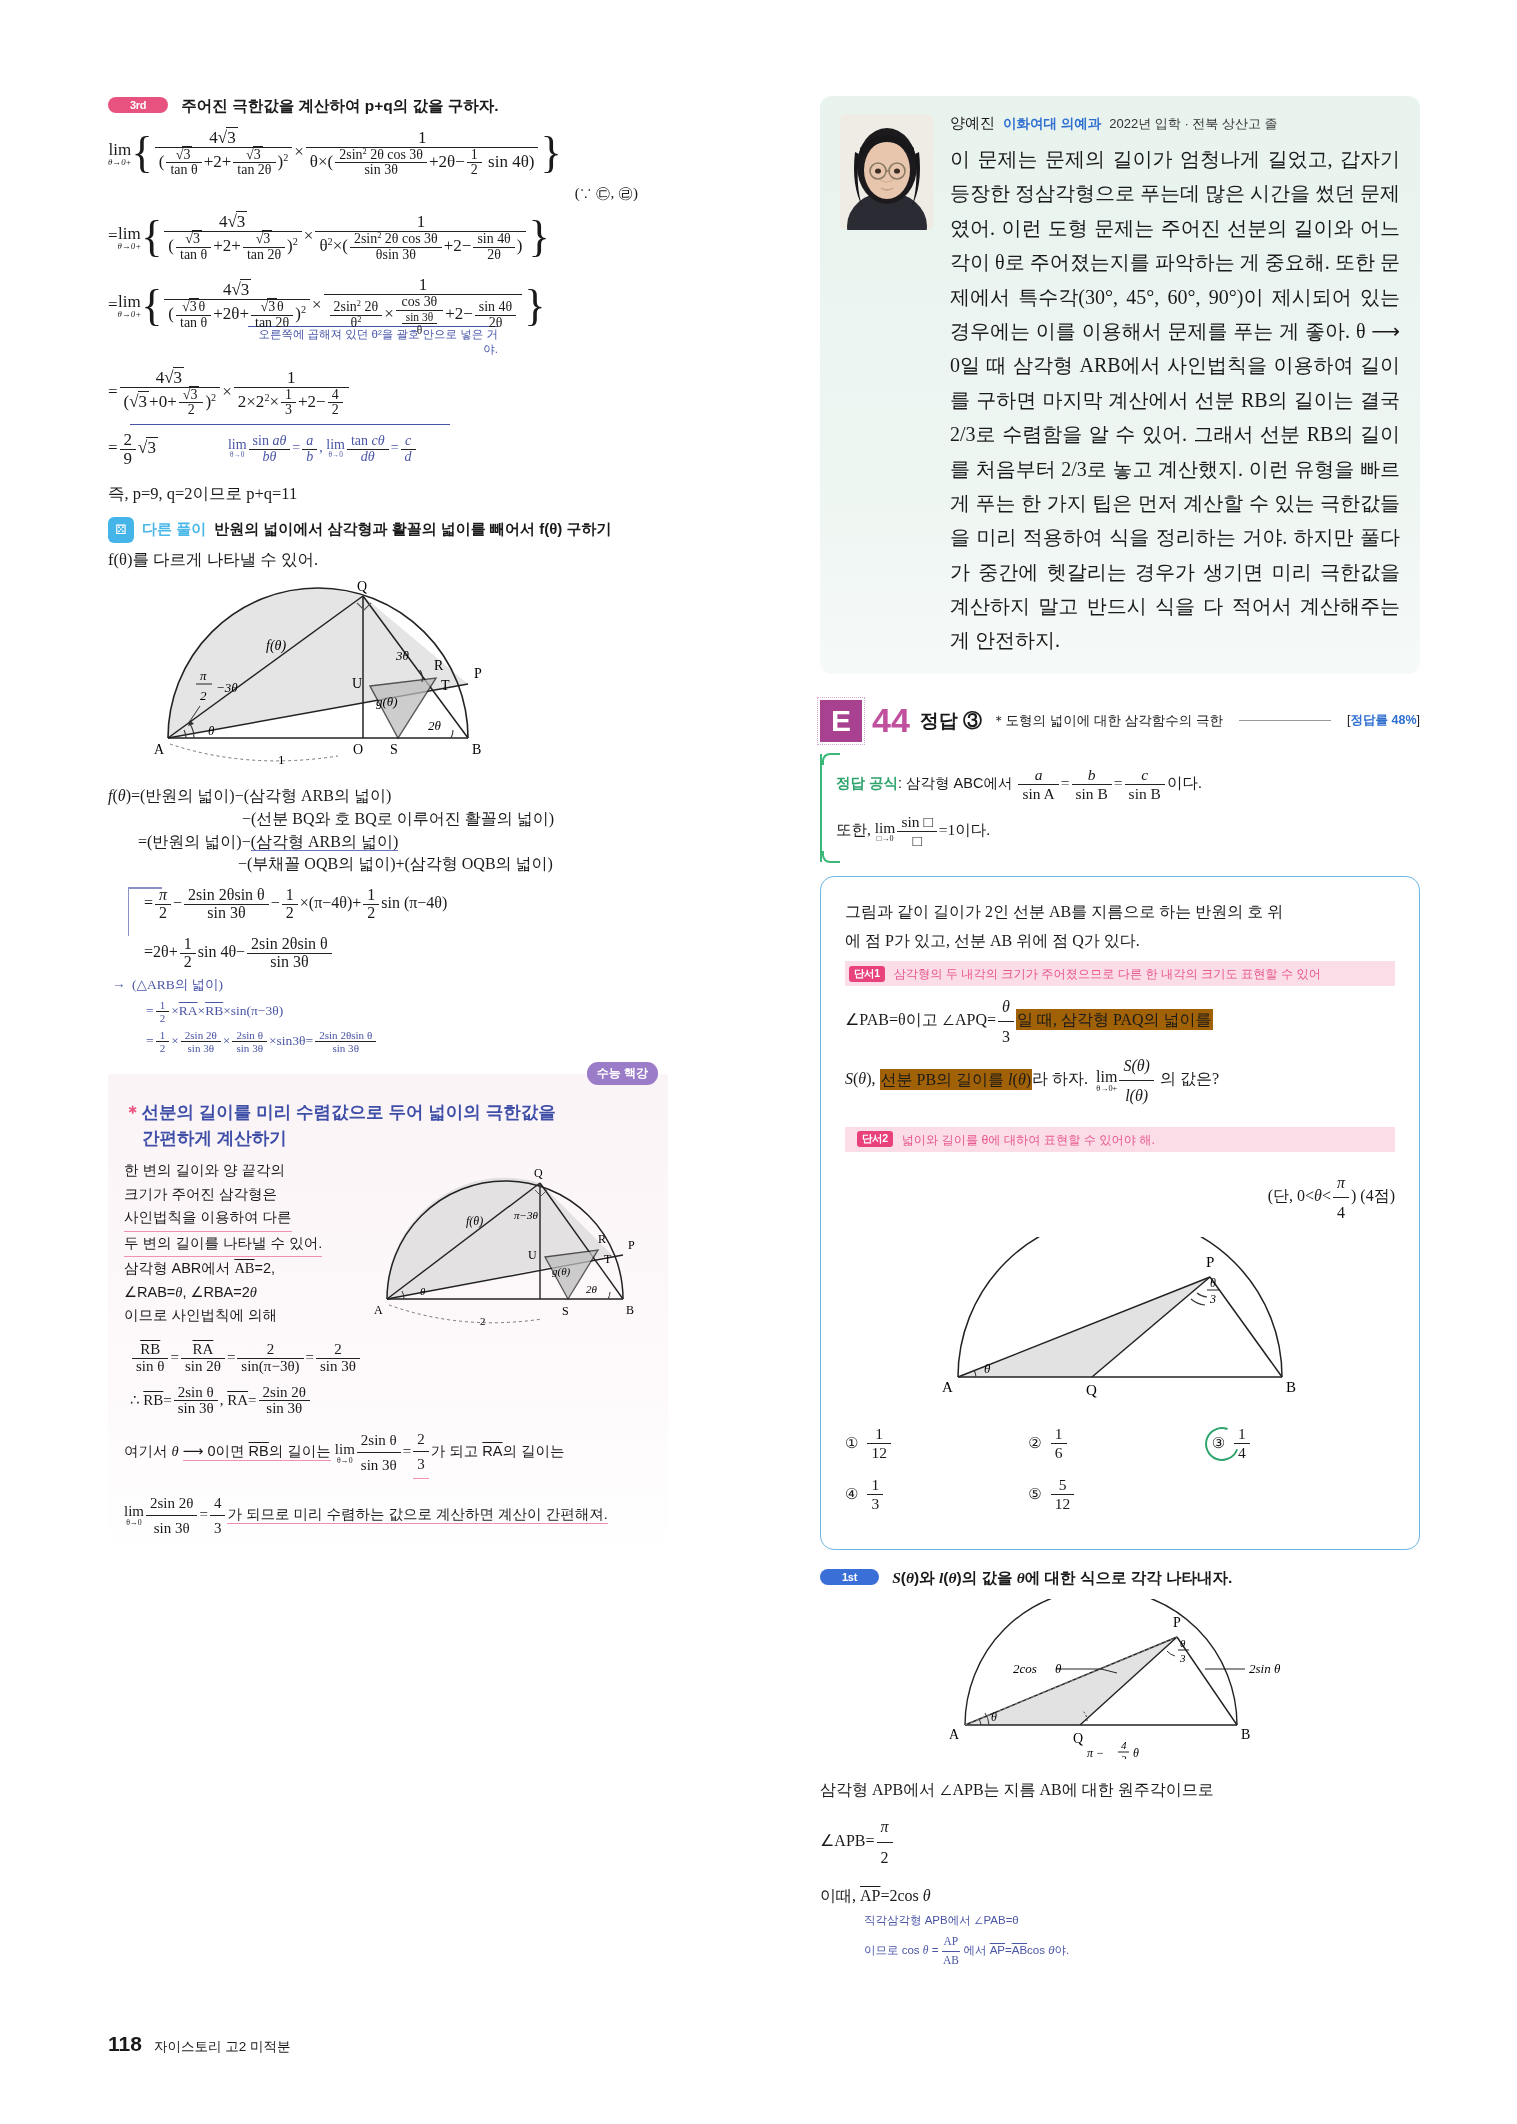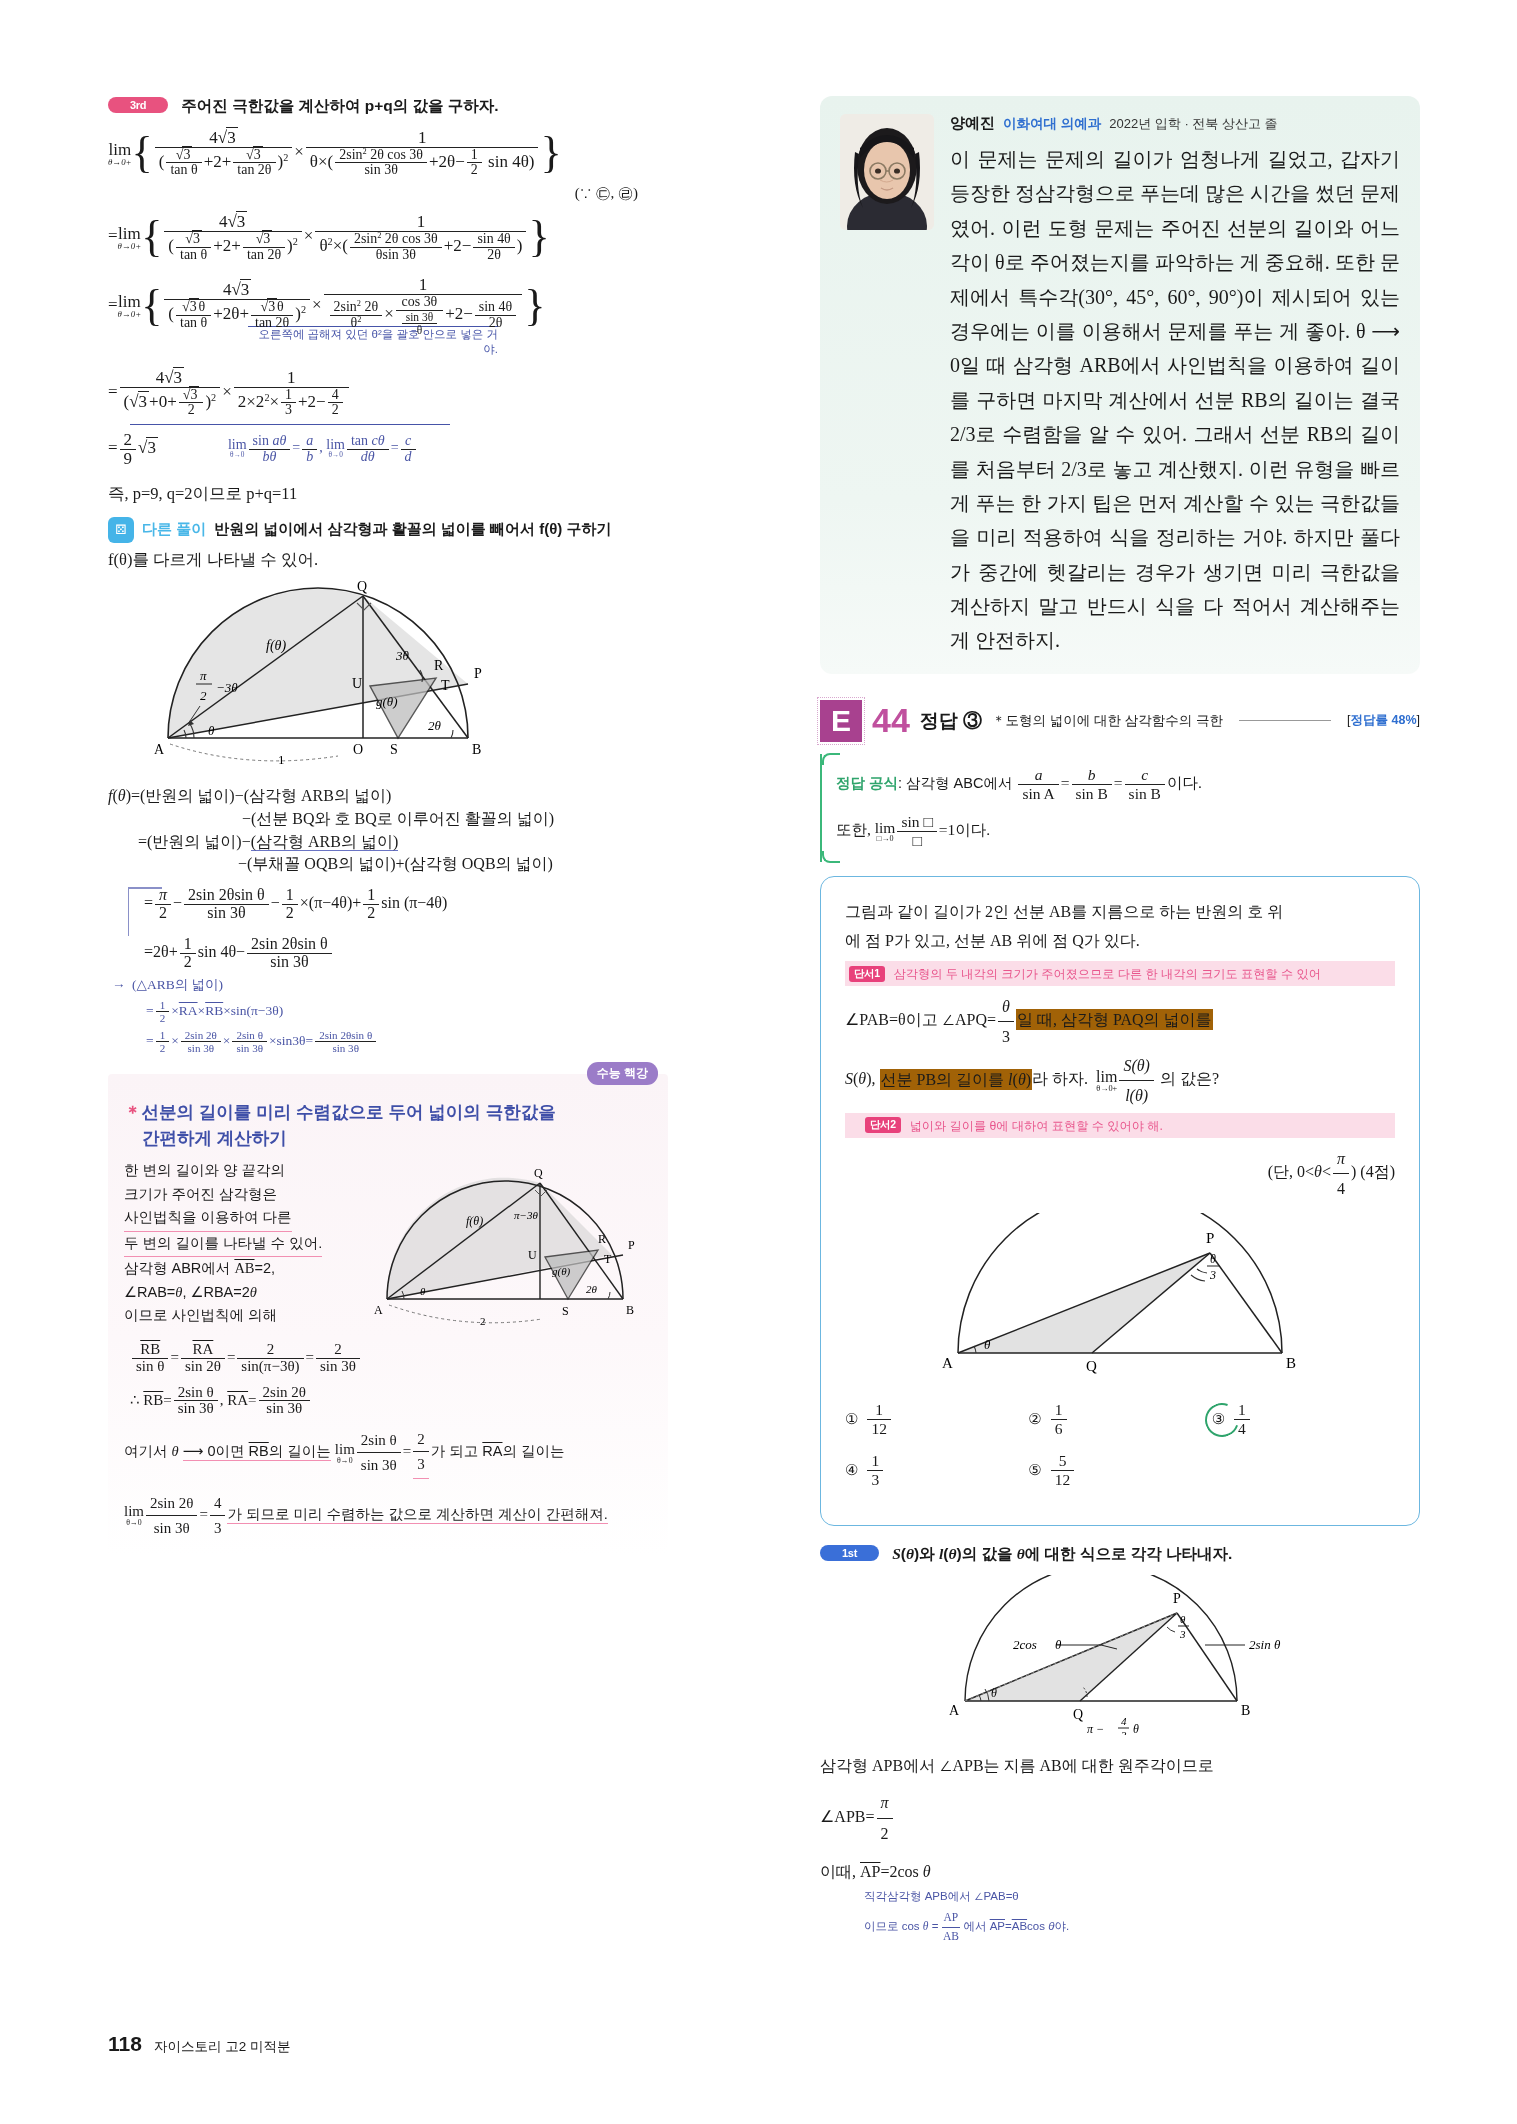--- a/index.html
+++ b/index.html
@@ -76,21 +76,21 @@
 
   
   .testi{
     position:relative; background:linear-gradient(180deg,#e8f3ee 0%, #eef6f2 70%, #f6faf8 100%);
     border-radius:12px; padding:18px 20px 16px 20px; display:flex; gap:16px;
   }
   .testi-photo{
     width:94px; height:116px; border-radius:6px; flex:0 0 auto;
     background:#f2efe9; position:relative; overflow:hidden;
   }
-  .testi-name{ font-family:"Liberation Sans",sans-serif; font-weight:bold; font-size:15px; }
+  .testi-name{ font-family:"Liberation Sans",sans-serif; font-weight:normal; font-size:15px; }
   .testi-school{ color:#2f6fd0; font-family:"Liberation Sans",sans-serif; font-weight:bold; font-size:13.5px; }
   .testi-meta{ color:#333; font-family:"Liberation Sans",sans-serif; font-size:13px; }
   .testi-body{ margin-top:9px; font-family:"Liberation Serif",serif; font-size:20px;
     line-height:1.72; text-align:justify; }
 
   
   .prob-head{ display:flex; align-items:center; gap:10px; margin-top:26px; }
   .e-badge{
     width:42px; height:42px; background:#a8418f; color:#fff; font-weight:bold;
     font-family:"Liberation Sans",sans-serif; font-size:30px; line-height:42px;
@@ -438,21 +438,21 @@
         <span class="clue-txt">삼각형의 두 내각의 크기가 주어졌으므로 다른 한 내각의 크기도 표현할 수 있어</span>
       </div>
 
       <p style="margin-top:6px;">
         <span>∠PAB=θ이고 ∠APQ=</span><span class="frac"><span class="n mth">θ</span><span class="d">3</span></span><span class="hl-pink">일 때, 삼각형 PAQ의 넓이를</span>
       </p>
       <p>
         <span class="mth">S</span>(<span class="mth">θ</span>), <span class="hl-pink">선분 PB의 길이를 <span class="mth">l</span>(<span class="mth">θ</span>)</span>라 하자. &nbsp;<span class="lim"><span class="l up">lim</span><span class="u">θ→0+</span></span><span class="frac"><span class="n mth">S(θ)</span><span class="d mth">l(θ)</span></span> 의 값은?
       </p>
 
-      <div style="background:#fbdde8; padding:3px 20px; margin:2px 0;">
+      <div style="background:#fbdde8; padding:3px 12px; margin:16px 0;">
         <span class="clue">단서2</span>
         <span class="clue-txt">넓이와 길이를 θ에 대하여 표현할 수 있어야 해.</span>
       </div>
 
       <p style="text-align:right; margin-top:6px;">
         (단, 0&lt;<span class="mth">θ</span>&lt;<span class="frac"><span class="n mth">π</span><span class="d">4</span></span>) (4점)
       </p>
 
       <div style="display:flex; justify-content:center; margin-top:10px;">
         <svg width="420" height="170" viewBox="0 0 420 170">

